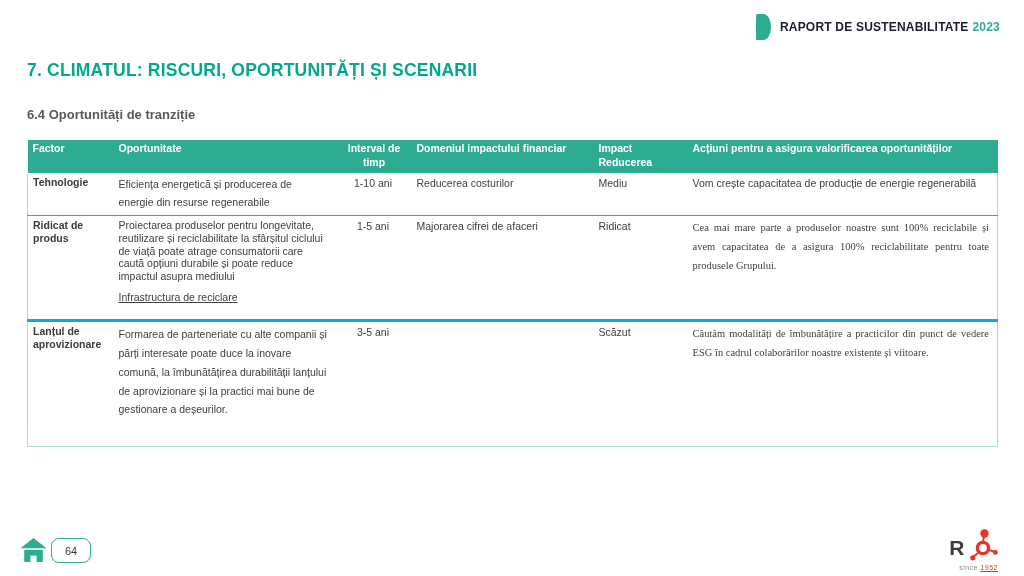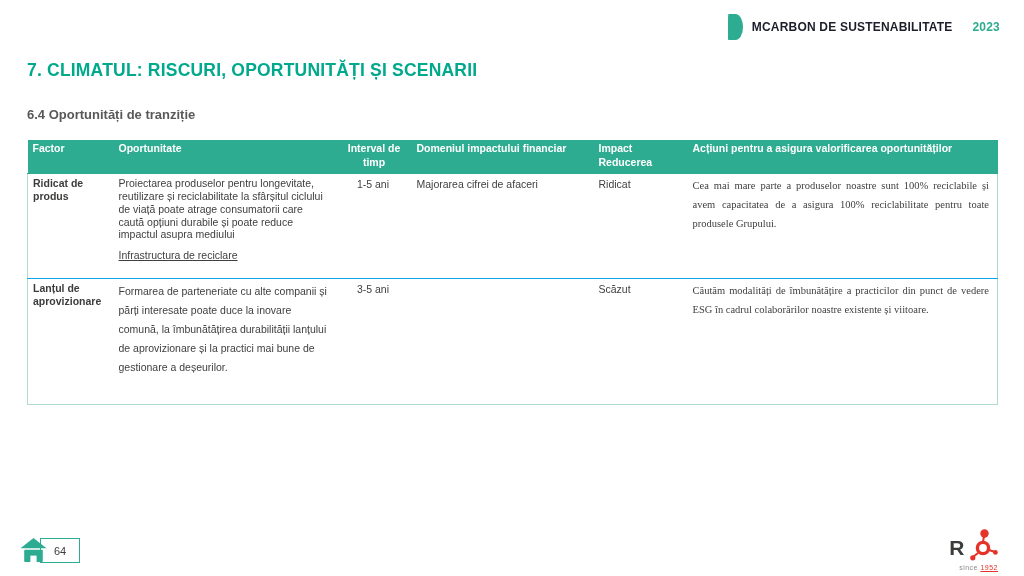--- a/index.html
+++ b/index.html
@@ -15,21 +15,21 @@
     display: flex; align-items: center; gap: 9px; height: 27px;
   }
   .leaf {
     width: 15px; height: 26px; background: #2eac92;
     border-radius: 1px 100% 100% 55% / 55% 100% 100% 1px;
   }
   .brand-text {
     font-size: 12px; font-weight: bold; letter-spacing: 0.2px; color: #1d1d2b;
     white-space: nowrap;
   }
-  .brand-year { color: #2eac92; margin-left: 20px; }
+  .brand-year { color: #2eac92; margin-left: 4px; }
 
   
   .page-title {
     position: absolute; left: 27px; top: 60px;
     font-size: 17.5px; font-weight: bold; color: #00a98c; letter-spacing: 0.2px;
   }
   .page-subtitle {
     position: absolute; left: 27px; top: 107px;
     font-size: 13px; font-weight: bold; color: #595959;
   }
@@ -47,52 +47,52 @@
   th.center { text-align: center; }
   td { vertical-align: top; padding: 3px 8px 4px 5px; line-height: 1.45; }
   td.center { text-align: center; }
   td.justify { text-align: justify; font-family: Liberation Serif, serif; }
   td.factor { font-weight: bold; color: #3c3c3b; line-height: 1.25; }
   tr.r1 > td { height: 32px; }
   tr.r1 td.opp { line-height: 1.65; }
   tr.r2 > td { height: 105px; border-top: 1px solid #2eac92; }
   tr.r2 td.opp { line-height: 1.22; }
   tr.r2 td.act { line-height: 1.8; }
-  tr.r3 > td { height: 126px; border-top: 1px solid #0ea5e9; }
+  tr.r3 > td { height: 126px; border-top: 3px solid #0ea5e9; }
   tr.r3 td.opp { line-height: 1.8; }
   tr.r3 td.act { line-height: 1.8; }
   .opp-extra { margin-top: 8px; text-decoration: underline; }
   tbody { border-left: 1px solid #aedcd2; border-right: 1px solid #aedcd2; border-bottom: 1px solid #aedcd2; }
 
   
   .home-btn { position: absolute; left: 20px; top: 536px; width: 27px; height: 27px; cursor: pointer; }
   .page-box {
-    position: absolute; left: 40px; top: 538px; width: 40px; height: 25px;
-    border: 1px solid #2eac92; border-radius: 0;
+    position: absolute; left: 51px; top: 538px; width: 40px; height: 25px;
+    border: 1px solid #2eac92; border-radius: 8px;
     display: flex; align-items: center; justify-content: center;
     font-size: 11px; color: #3c3c3b;
   }
 
   .logo { position: absolute; right: 24px; top: 531px; text-align: right; }
   .logo-line { display: flex; align-items: center; }
   .logo-letters {
     font-size: 21px; font-weight: 600; color: #3c3c3b; letter-spacing: 7.5px;
     font-family: "Liberation Sans", sans-serif; line-height: 1;
   }
   .logo-mol { margin: 0 2px 0 -2px; position: relative; top: -2px; }
   .logo-tagline { font-size: 7px; color: #8a8a8a; margin-top: 1px; margin-right: 2px; letter-spacing: 0.5px; }
   .logo-tagline .yr { color: #e6332a; text-decoration: underline; }
 </style>
 </head>
 <body>
 
 <div class="brand-row">
   <div class="leaf"></div>
   <div class="brand-text">
-    <span>MCARBON DE SUSTENABILITATE</span><span class="brand-year">2023</span>
+    <span>RAPORT DE SUSTENABILITATE</span><span class="brand-year">2023</span>
   </div>
 </div>
 
 <h1 class="page-title">7. CLIMATUL: RISCURI, OPORTUNITĂȚI ȘI SCENARII</h1>
 <h2 class="page-subtitle">6.4 Oportunități de tranziție</h2>
 
 <div class="tbl-wrap">
   <table>
     <colgroup>
       <col style="width:86px">
@@ -106,20 +106,28 @@
       <tr>
         <th>Factor</th>
         <th>Oportunitate</th>
         <th class="center">Interval de timp</th>
         <th>Domeniul impactului financiar</th>
         <th>Impact Reducerea</th>
         <th>Acțiuni pentru a asigura valorificarea oportunităților</th>
       </tr>
     </thead>
     <tbody>
+      <tr class="r1">
+        <td class="factor">Tehnologie</td>
+        <td class="opp">Eficiența energetică și producerea de energie din resurse regenerabile</td>
+        <td class="center">1-10 ani</td>
+        <td>Reducerea costurilor</td>
+        <td>Mediu</td>
+        <td class="act">Vom crește capacitatea de producție de energie regenerabilă</td>
+      </tr>
       <tr class="r2">
         <td class="factor">Ridicat de produs</td>
         <td class="opp">
           <div>Proiectarea produselor pentru longevitate, reutilizare și reciclabilitate la sfârșitul ciclului de viață poate atrage consumatorii care caută opțiuni durabile și poate reduce impactul asupra mediului</div>
           <div class="opp-extra">Infrastructura de reciclare</div>
         </td>
         <td class="center">1-5 ani</td>
         <td>Majorarea cifrei de afaceri</td>
         <td>Ridicat</td>
         <td class="act justify">Cea mai mare parte a produselor noastre sunt 100% reciclabile și avem capacitatea de a asigura 100% reciclabilitate pentru toate produsele Grupului.</td>

